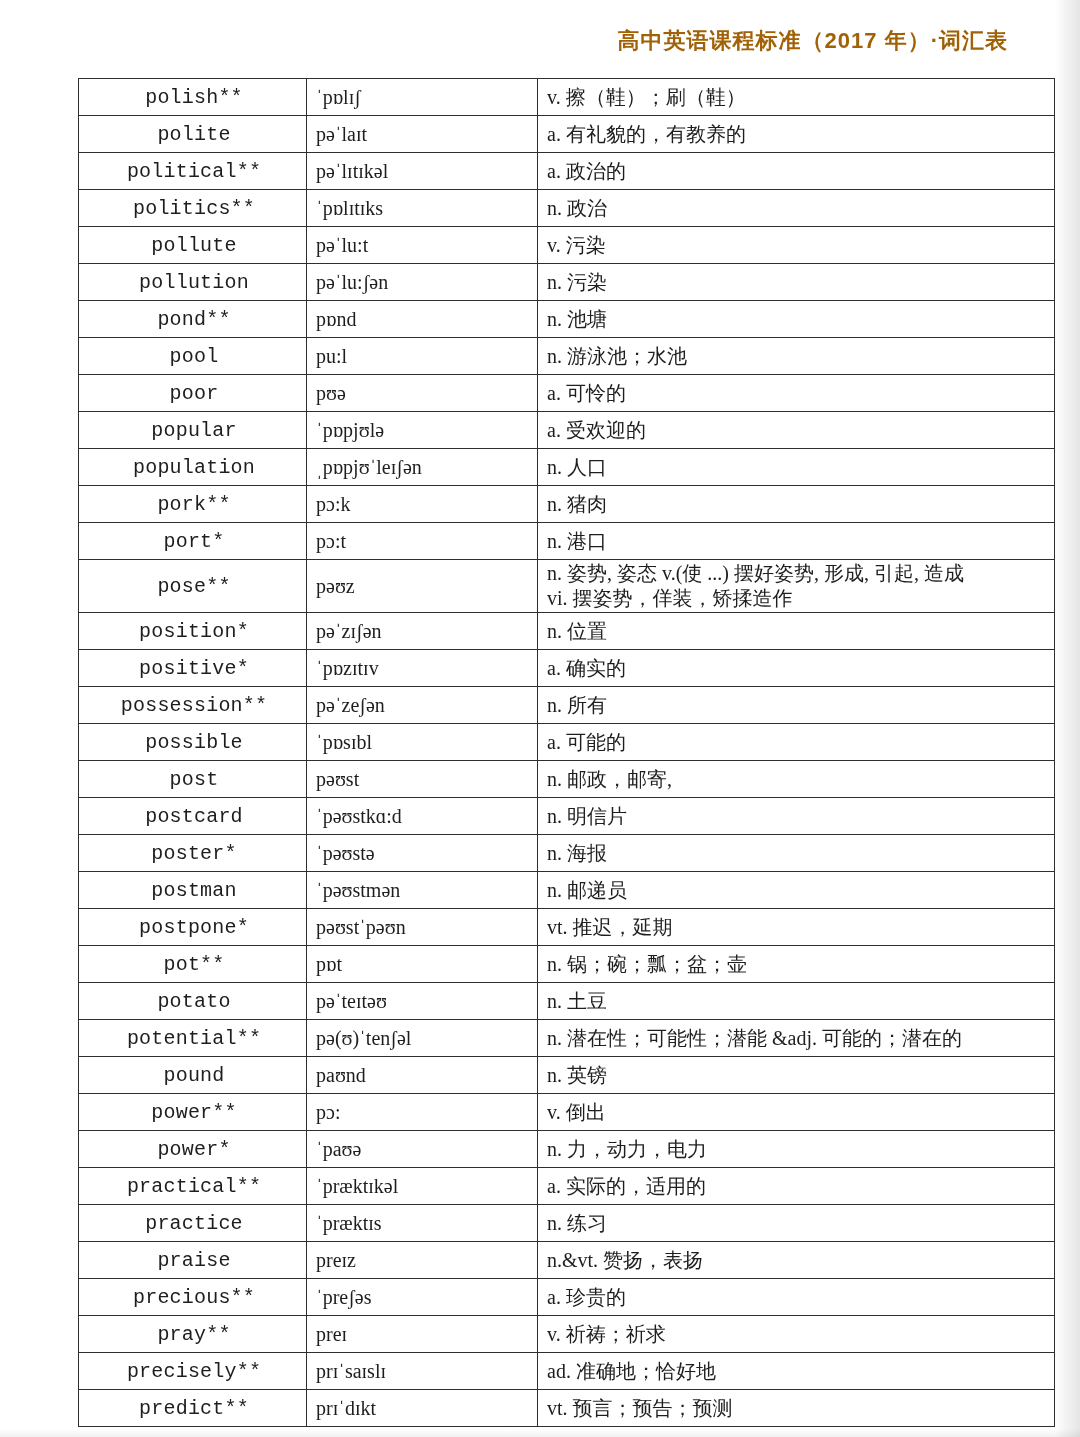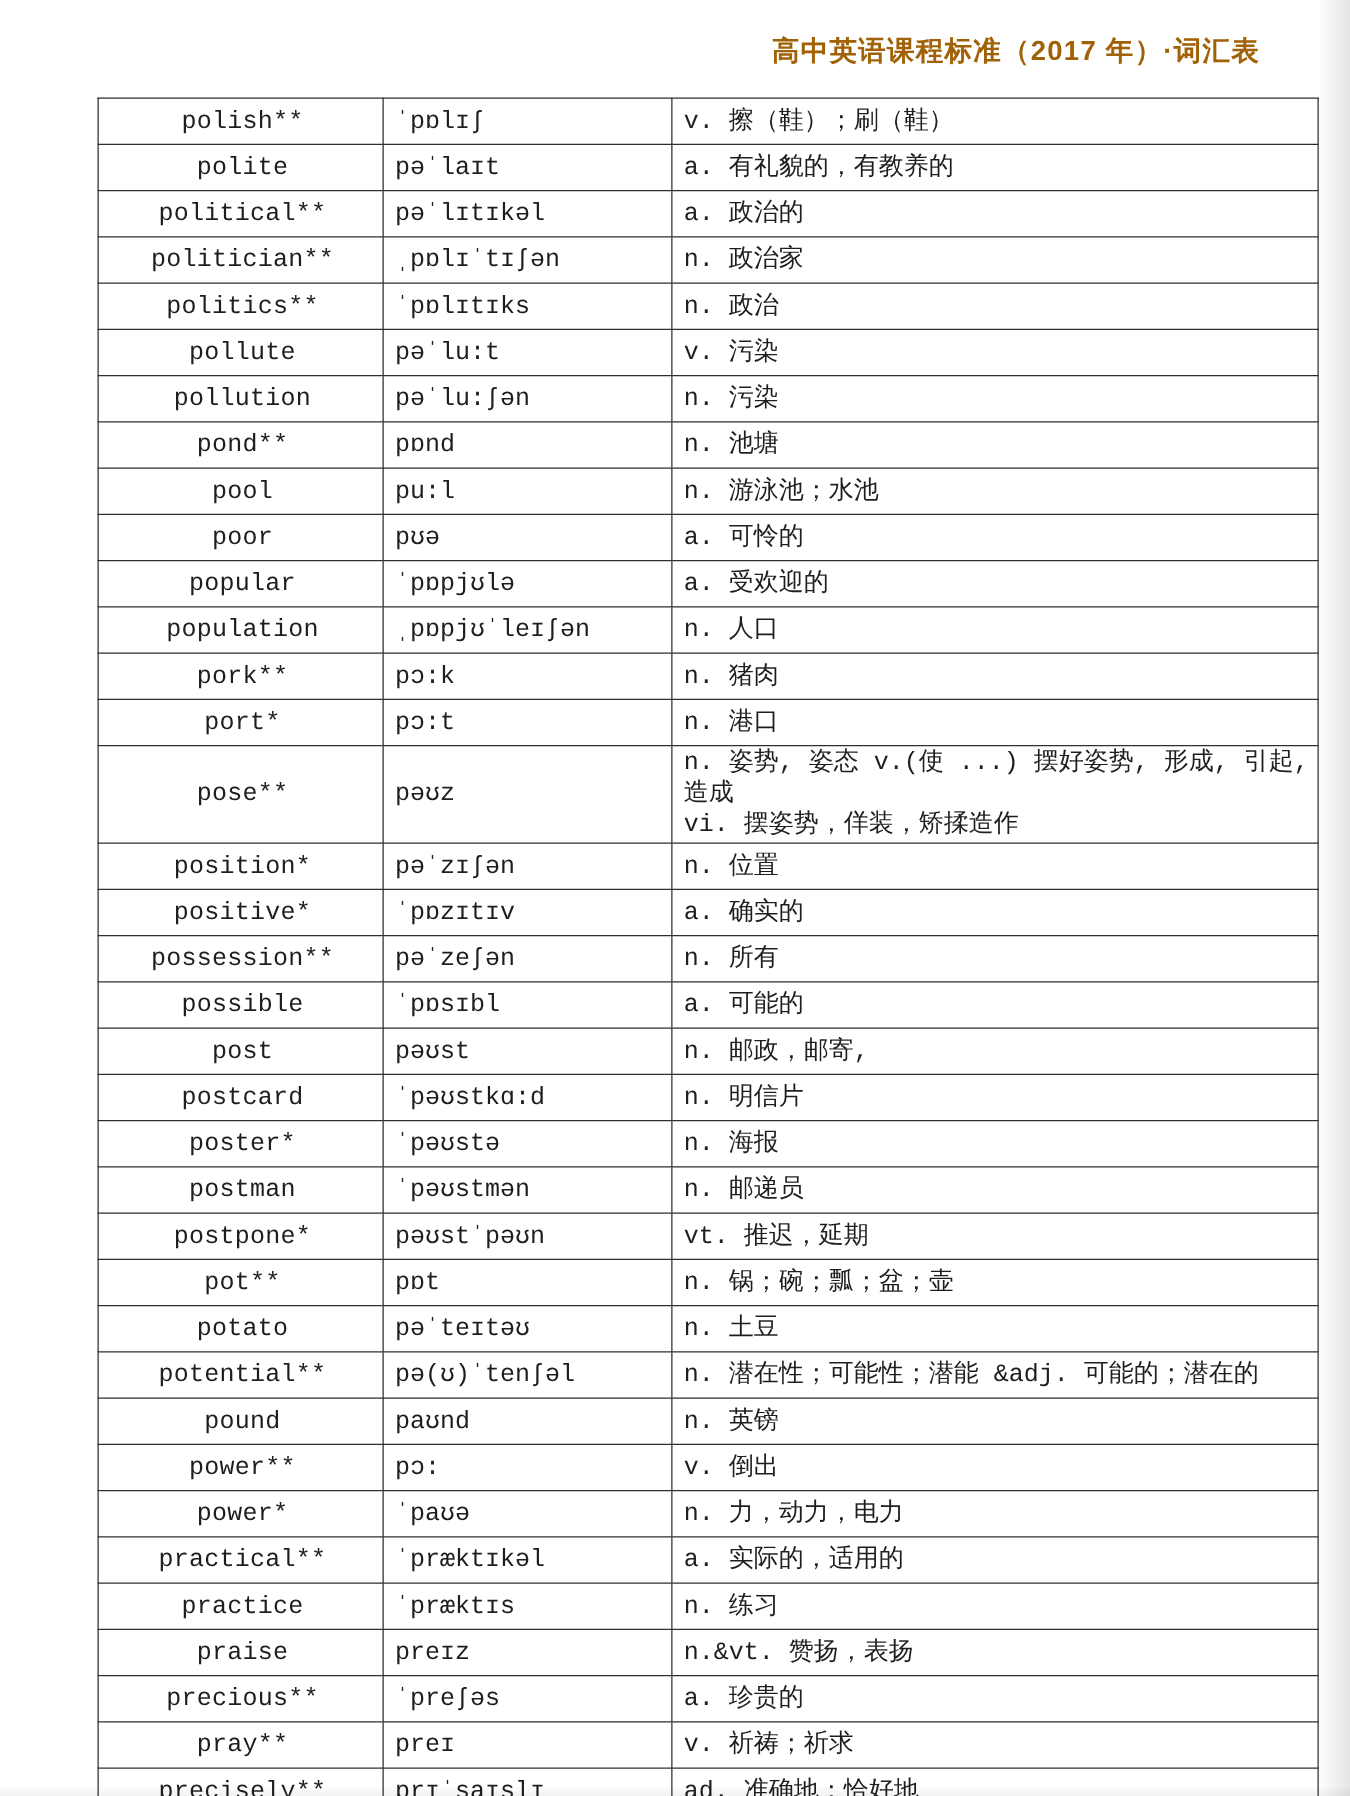--- a/index.html
+++ b/index.html
@@ -58,26 +58,26 @@
     overflow: hidden;
   }
   td.col-word {
     width: 212px;
     font-family: Liberation Mono, monospace;
     letter-spacing: 0.2px;
     text-align: center;
   }
   td.col-phon {
     width: 215px;
-    font-family: Liberation Mono, monospace;
+    font-family: Liberation Serif, serif;
     font-size: 19px;
   }
   td.col-meaning {
     width: 501px;
-    font-family: Liberation Mono, monospace;
+    font-family: Liberation Serif, serif;
     white-space: pre-line;
     margin-top: 35px;
   }
 </style>
 </head>
 <body>
 
 <div class="page-header">高中英语课程标准（2017 年）·词汇表</div>
 
 <table class="vocab">
@@ -93,25 +93,20 @@
     <td class="col-phon">pəˈlaɪt</td>
     <td class="col-meaning">a. 有礼貌的，有教养的</td>
   </tr>
 
   <tr>
     <td class="col-word">political**</td>
     <td class="col-phon">pəˈlɪtɪkəl</td>
     <td class="col-meaning">a. 政治的</td>
   </tr>
 
-  <tr>
-    <td class="col-word">politician**</td>
-    <td class="col-phon">ˌpɒlɪˈtɪʃən</td>
-    <td class="col-meaning">n. 政治家</td>
-  </tr>
 
   <tr>
     <td class="col-word">politics**</td>
     <td class="col-phon">ˈpɒlɪtɪks</td>
     <td class="col-meaning">n. 政治</td>
   </tr>
 
   <tr>
     <td class="col-word">pollute</td>
     <td class="col-phon">pəˈlu:t</td>

